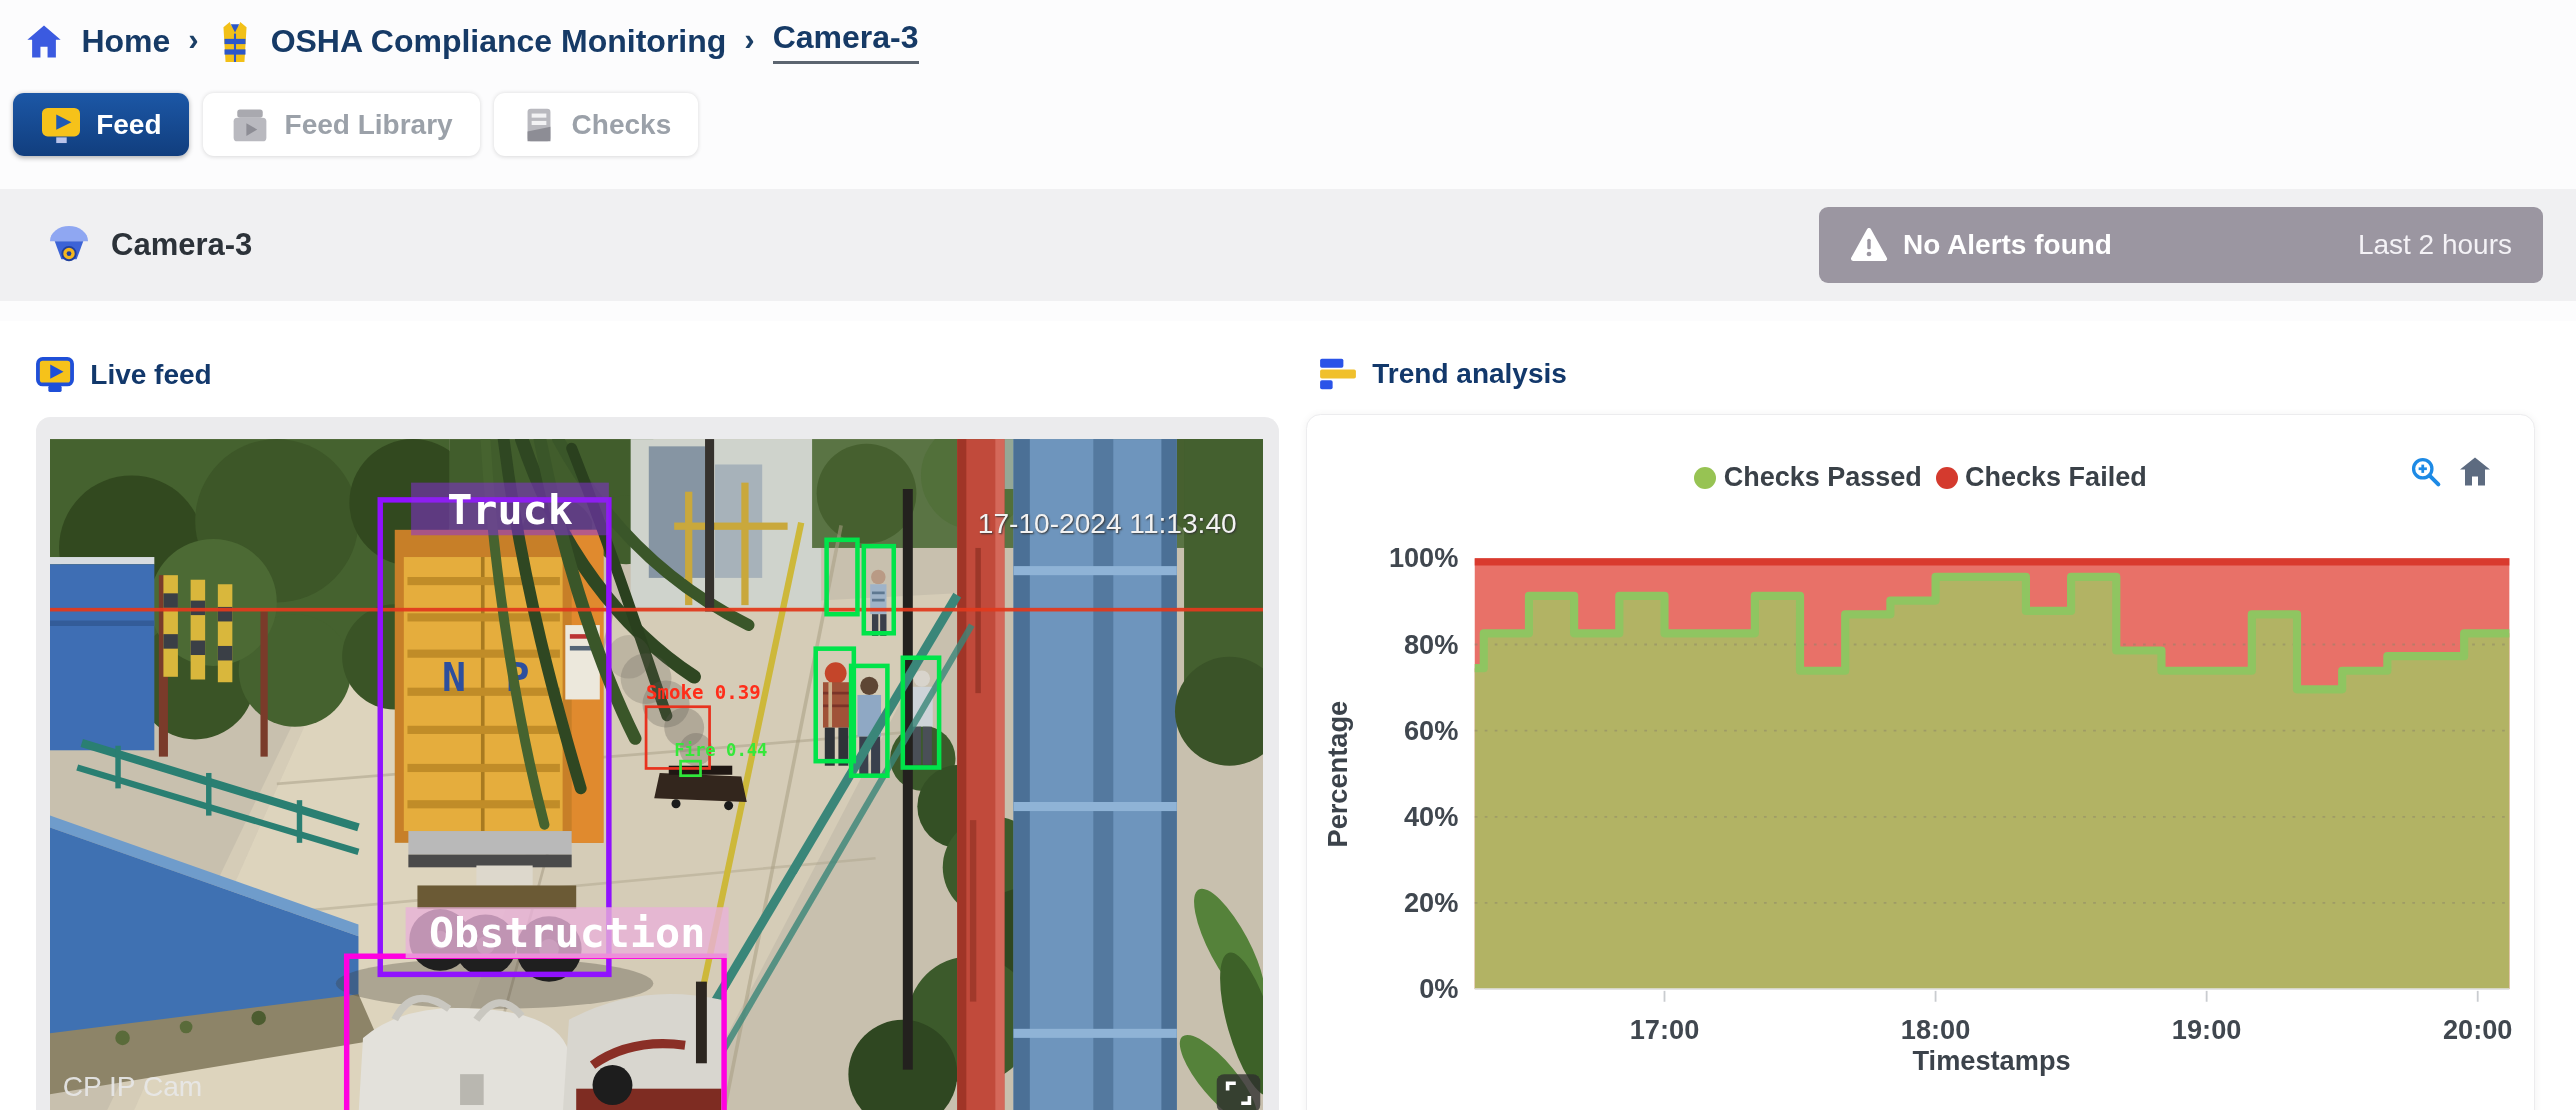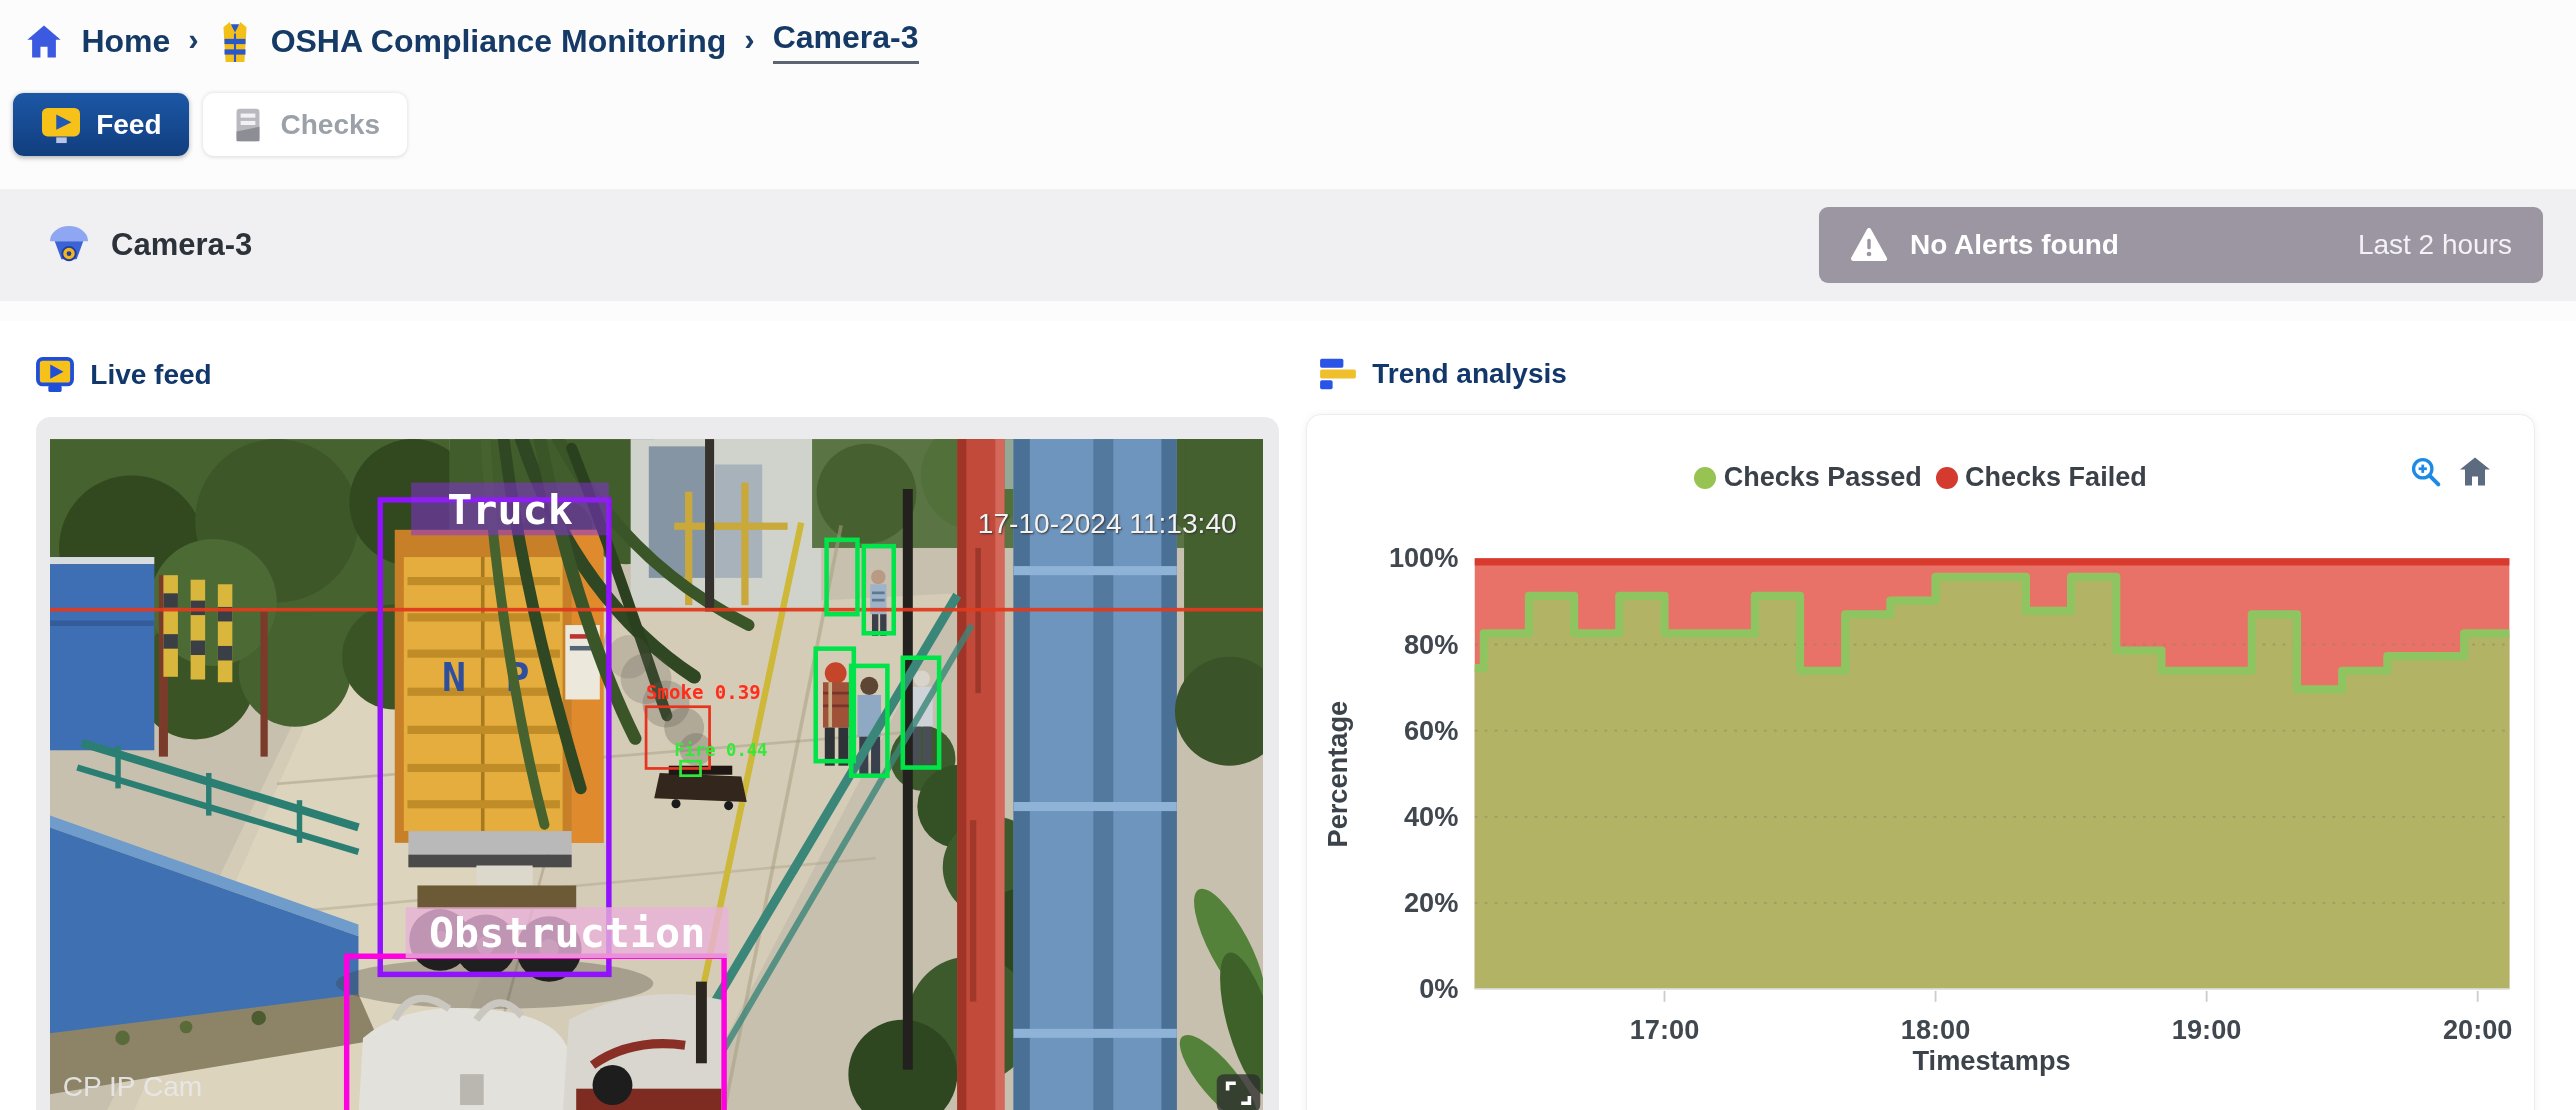--- a/index.html
+++ b/index.html
@@ -15,21 +15,21 @@
   .tab{display:flex;align-items:center;gap:14.5px;height:63px;padding:4px 27px;border:none;border-radius:11px;
        background:#fff;color:#9ba1a9;font-family:inherit;font-size:28px;font-weight:600;cursor:pointer;
        box-shadow:0 0.9px 4.5px rgba(0,0,0,.14);}
   .tab.active{background:linear-gradient(#1c57a6,#113e7e);color:#fff;box-shadow:0 1.8px 5.4px rgba(0,0,0,.3);}
   
   .camera-band{position:absolute;left:0;top:189px;width:2576px;height:112px;background:#f0f0f2;
                display:flex;align-items:center;}
   .camera-title{display:flex;align-items:center;gap:20px;margin-left:47px;color:#2c3239;
                 font-size:31px;font-weight:700;}
   .alert{position:absolute;right:33px;top:18px;width:662px;height:76px;background:#9b96a1;border-radius:9px;
-         display:flex;align-items:center;gap:22px;padding:0 31px;color:#fff;font-size:28px;font-weight:700;}
+         display:flex;align-items:center;gap:15px;padding:0 31px;color:#fff;font-size:28px;font-weight:700;}
   .alert-range{margin-left:auto;font-weight:400;color:#f4f2f6;}
   
   .content{position:absolute;left:0;top:301px;width:2576px;height:809px;background:#fff;margin-top:20px;}
   .sec-label{position:absolute;display:flex;align-items:center;gap:16.3px;color:#12386b;
              font-size:28px;font-weight:700;}
   #lf-label{left:36px;top:36px;}
   #ta-label{left:1320px;top:36px;}
   .feed-card{position:absolute;left:36px;top:96px;width:1243px;height:713px;background:#ebebed;border-radius:14.5px;}
   .feed-card svg{position:absolute;left:13.6px;top:22px;}
   .trend-card{position:absolute;left:1306px;top:93px;width:1229px;height:716px;background:#fff;
@@ -71,20 +71,28 @@
   </nav>
 
   <div class="tabs">
     <button class="tab active">
       <svg width="42" height="38" viewBox="0 0 44 40">
         <rect x="2" y="2" width="40" height="30" rx="6" fill="#f6c21a"></rect>
         <polygon points="17,9 33,17 17,25" fill="#1f59b5"></polygon>
         <rect x="17" y="33" width="11" height="6" fill="#b9c3ea"></rect>
       </svg>
       <span>Feed</span>
+    </button>
+    <button class="tab">
+      <svg width="40" height="38" viewBox="0 0 44 40">
+        <rect x="8" y="3" width="28" height="9" rx="3" fill="#a9a9af"></rect>
+        <rect x="4" y="12" width="36" height="26" rx="4" fill="#b9b9bf"></rect>
+        <polygon points="18,18 30,25 18,32" fill="#8d8d95"></polygon>
+      </svg>
+      <span>Feed Library</span>
     </button>
     <button class="tab">
       <svg width="36" height="38" viewBox="0 0 44 44">
         <rect x="8" y="2" width="28" height="40" rx="4" fill="#b9b9bf"></rect>
         <rect x="13" y="8" width="18" height="5" fill="#f2f2f4"></rect>
         <rect x="13" y="17" width="18" height="5" fill="#f2f2f4"></rect>
         <polygon points="8,30 36,24 36,42 8,42" fill="#8d8d95"></polygon>
       </svg>
       <span>Checks</span>
     </button>

